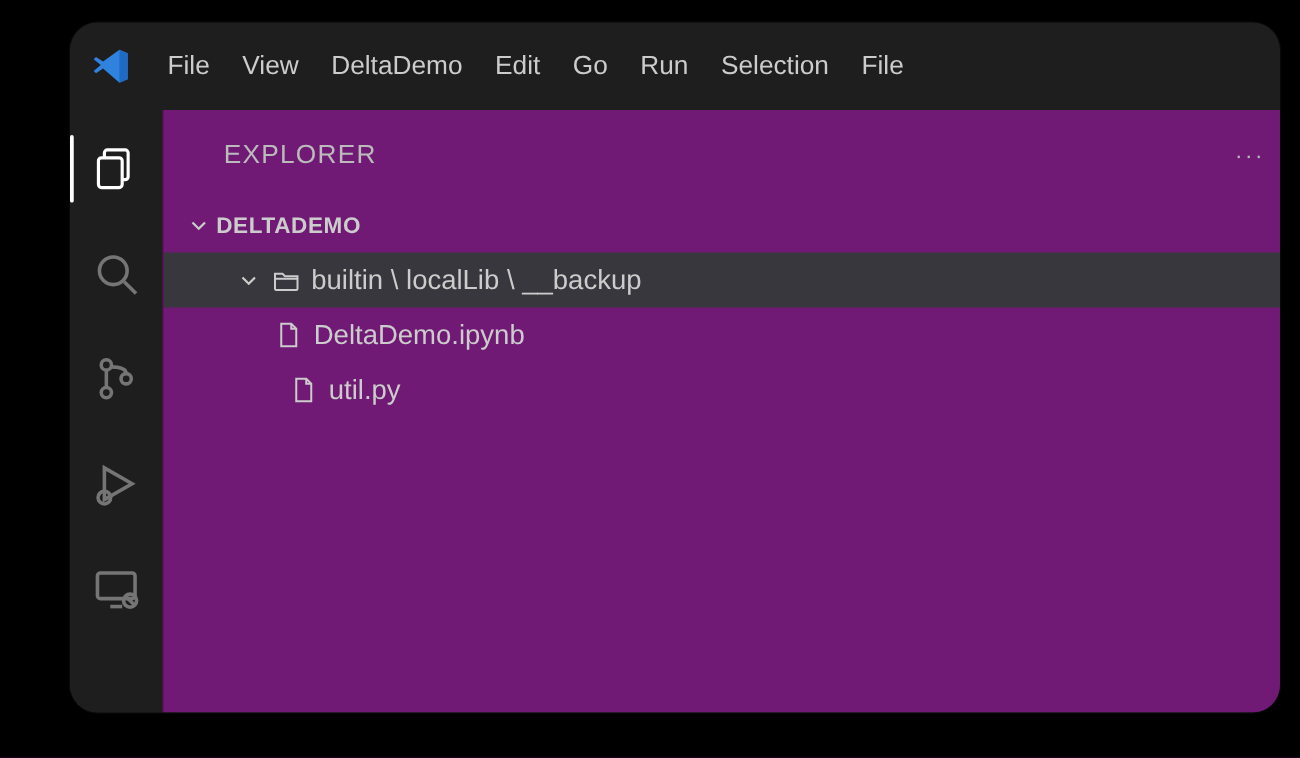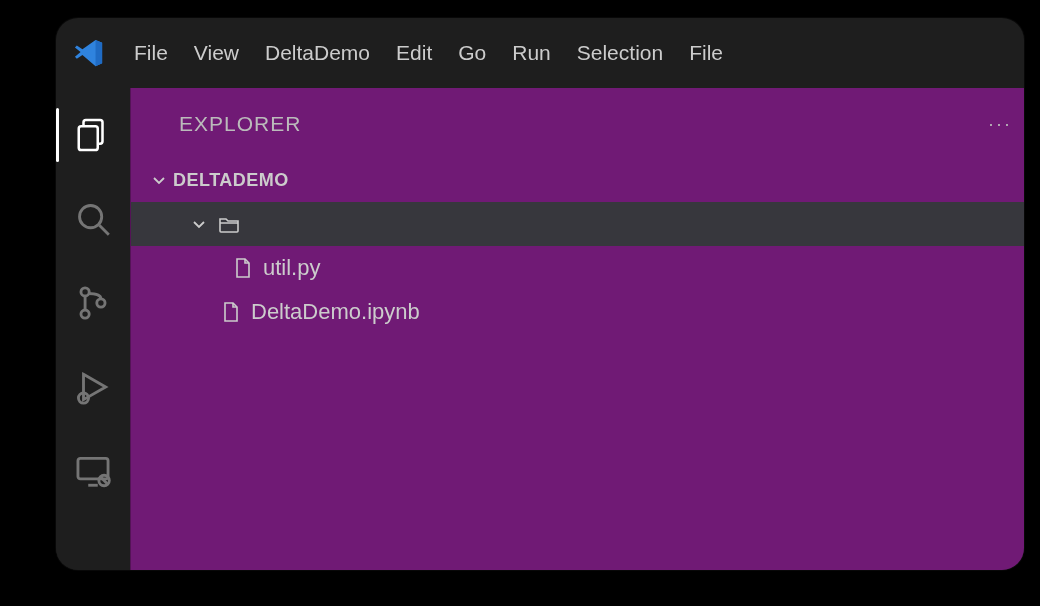--- a/index.html
+++ b/index.html
@@ -187,42 +187,43 @@
             <svg viewBox="0 0 16 16" fill="none" stroke="#cccccc" stroke-width="1.8">
                 <polyline points="3,6 8,11 13,6"></polyline>
               </svg>
           </span>
           <span class="folder-icon">
             <svg viewBox="0 0 24 24" fill="none" stroke="#cccccc" stroke-width="1.6">
               <path d="M3 7 h6 l2 2 h10 v10 a1 1 0 0 1 -1 1 H4 a1 1 0 0 1 -1 -1 Z"></path>
               <path d="M3 11 h18"></path>
             </svg>
           </span>
-        </div>
-
-        <div class="row">
-          <span class="indent2"></span>
-          <span class="file-icon">
-            <svg viewBox="0 0 24 24" fill="none" stroke="#cccccc" stroke-width="1.6">
-              <path d="M6 3 h8 l4 4 v14 H6 Z"></path>
-                <path d="M14 3 v4 h4"></path>
-            </svg>
-          </span>
-          <span>util.py</span>
+          <span>builtin \ localLib \ __backup</span>
         </div>
 
         <div class="row">
           <span class="indent1"></span>
           <span style="width:22px"></span>
           <span class="file-icon">
             <svg viewBox="0 0 24 24" fill="none" stroke="#cccccc" stroke-width="1.6">
               <path d="M6 3 h8 l4 4 v14 H6 Z"></path>
                 <path d="M14 3 v4 h4"></path>
             </svg>
           </span>
           <span>DeltaDemo.ipynb</span>
         </div>
 
+        <div class="row">
+          <span class="indent2"></span>
+          <span class="file-icon">
+            <svg viewBox="0 0 24 24" fill="none" stroke="#cccccc" stroke-width="1.6">
+              <path d="M6 3 h8 l4 4 v14 H6 Z"></path>
+                <path d="M14 3 v4 h4"></path>
+            </svg>
+          </span>
+          <span>util.py</span>
+        </div>
+
       </div>
     </div>
 
   </div>
 </div>
 
 </body></html>

